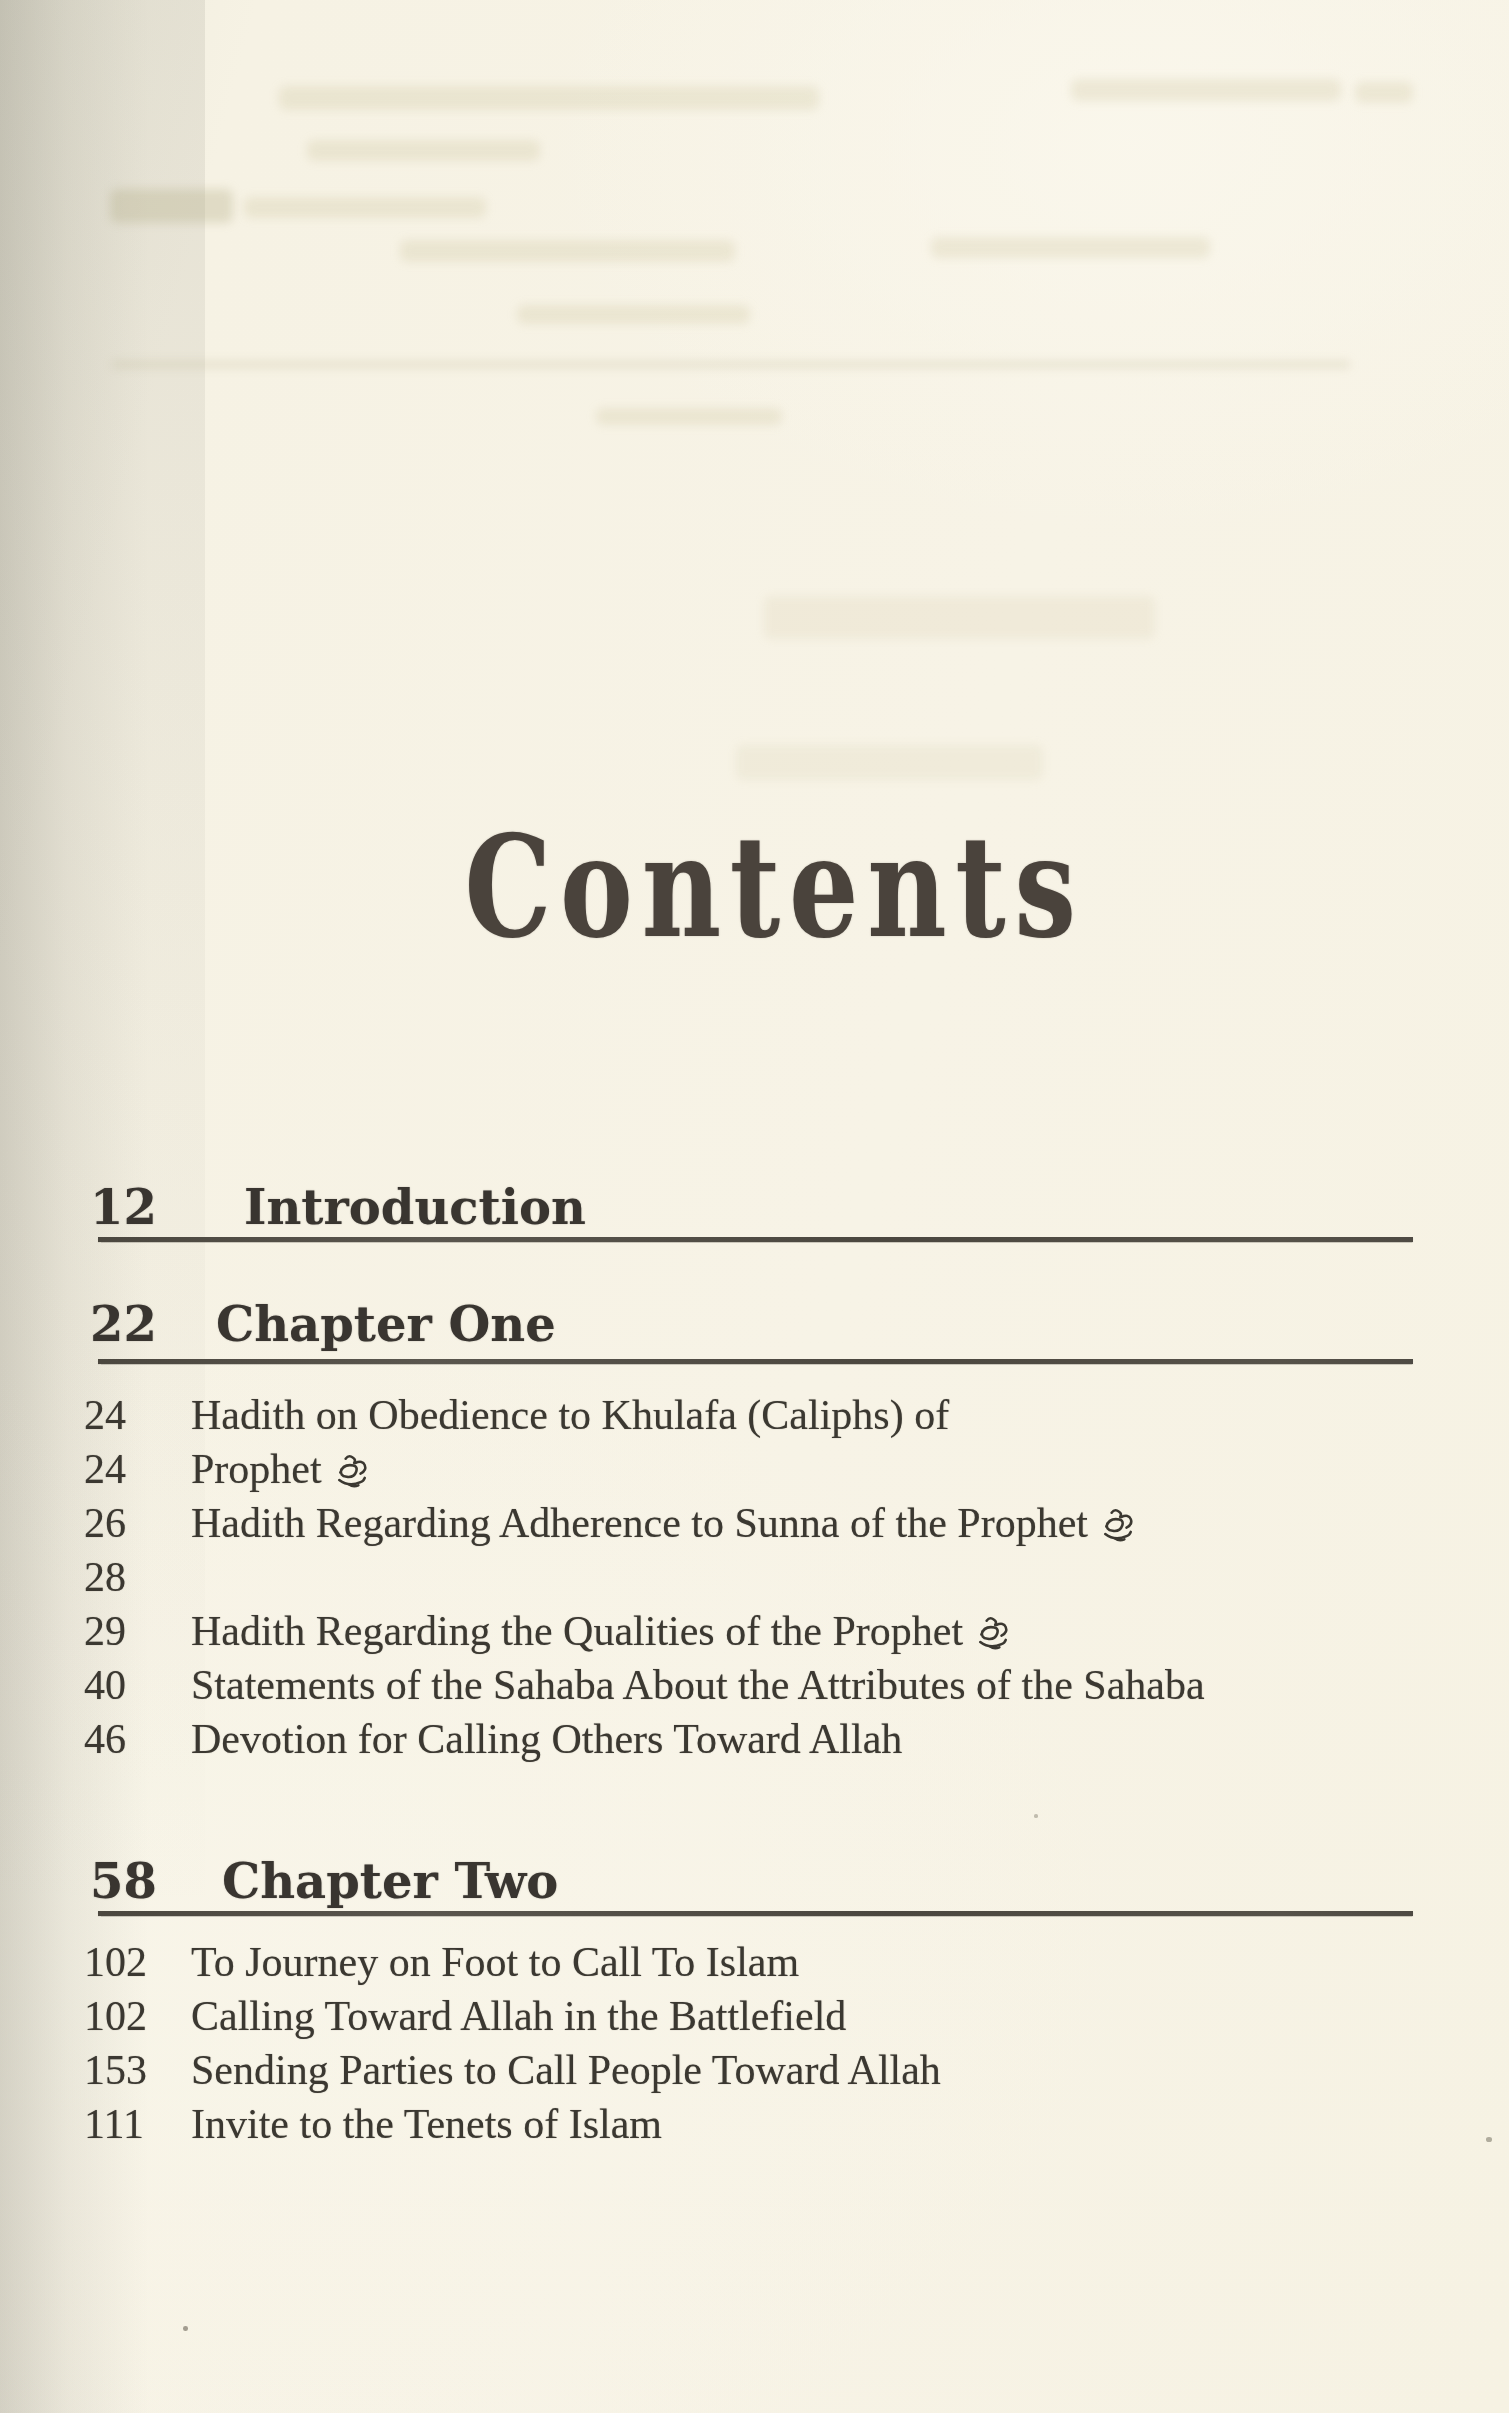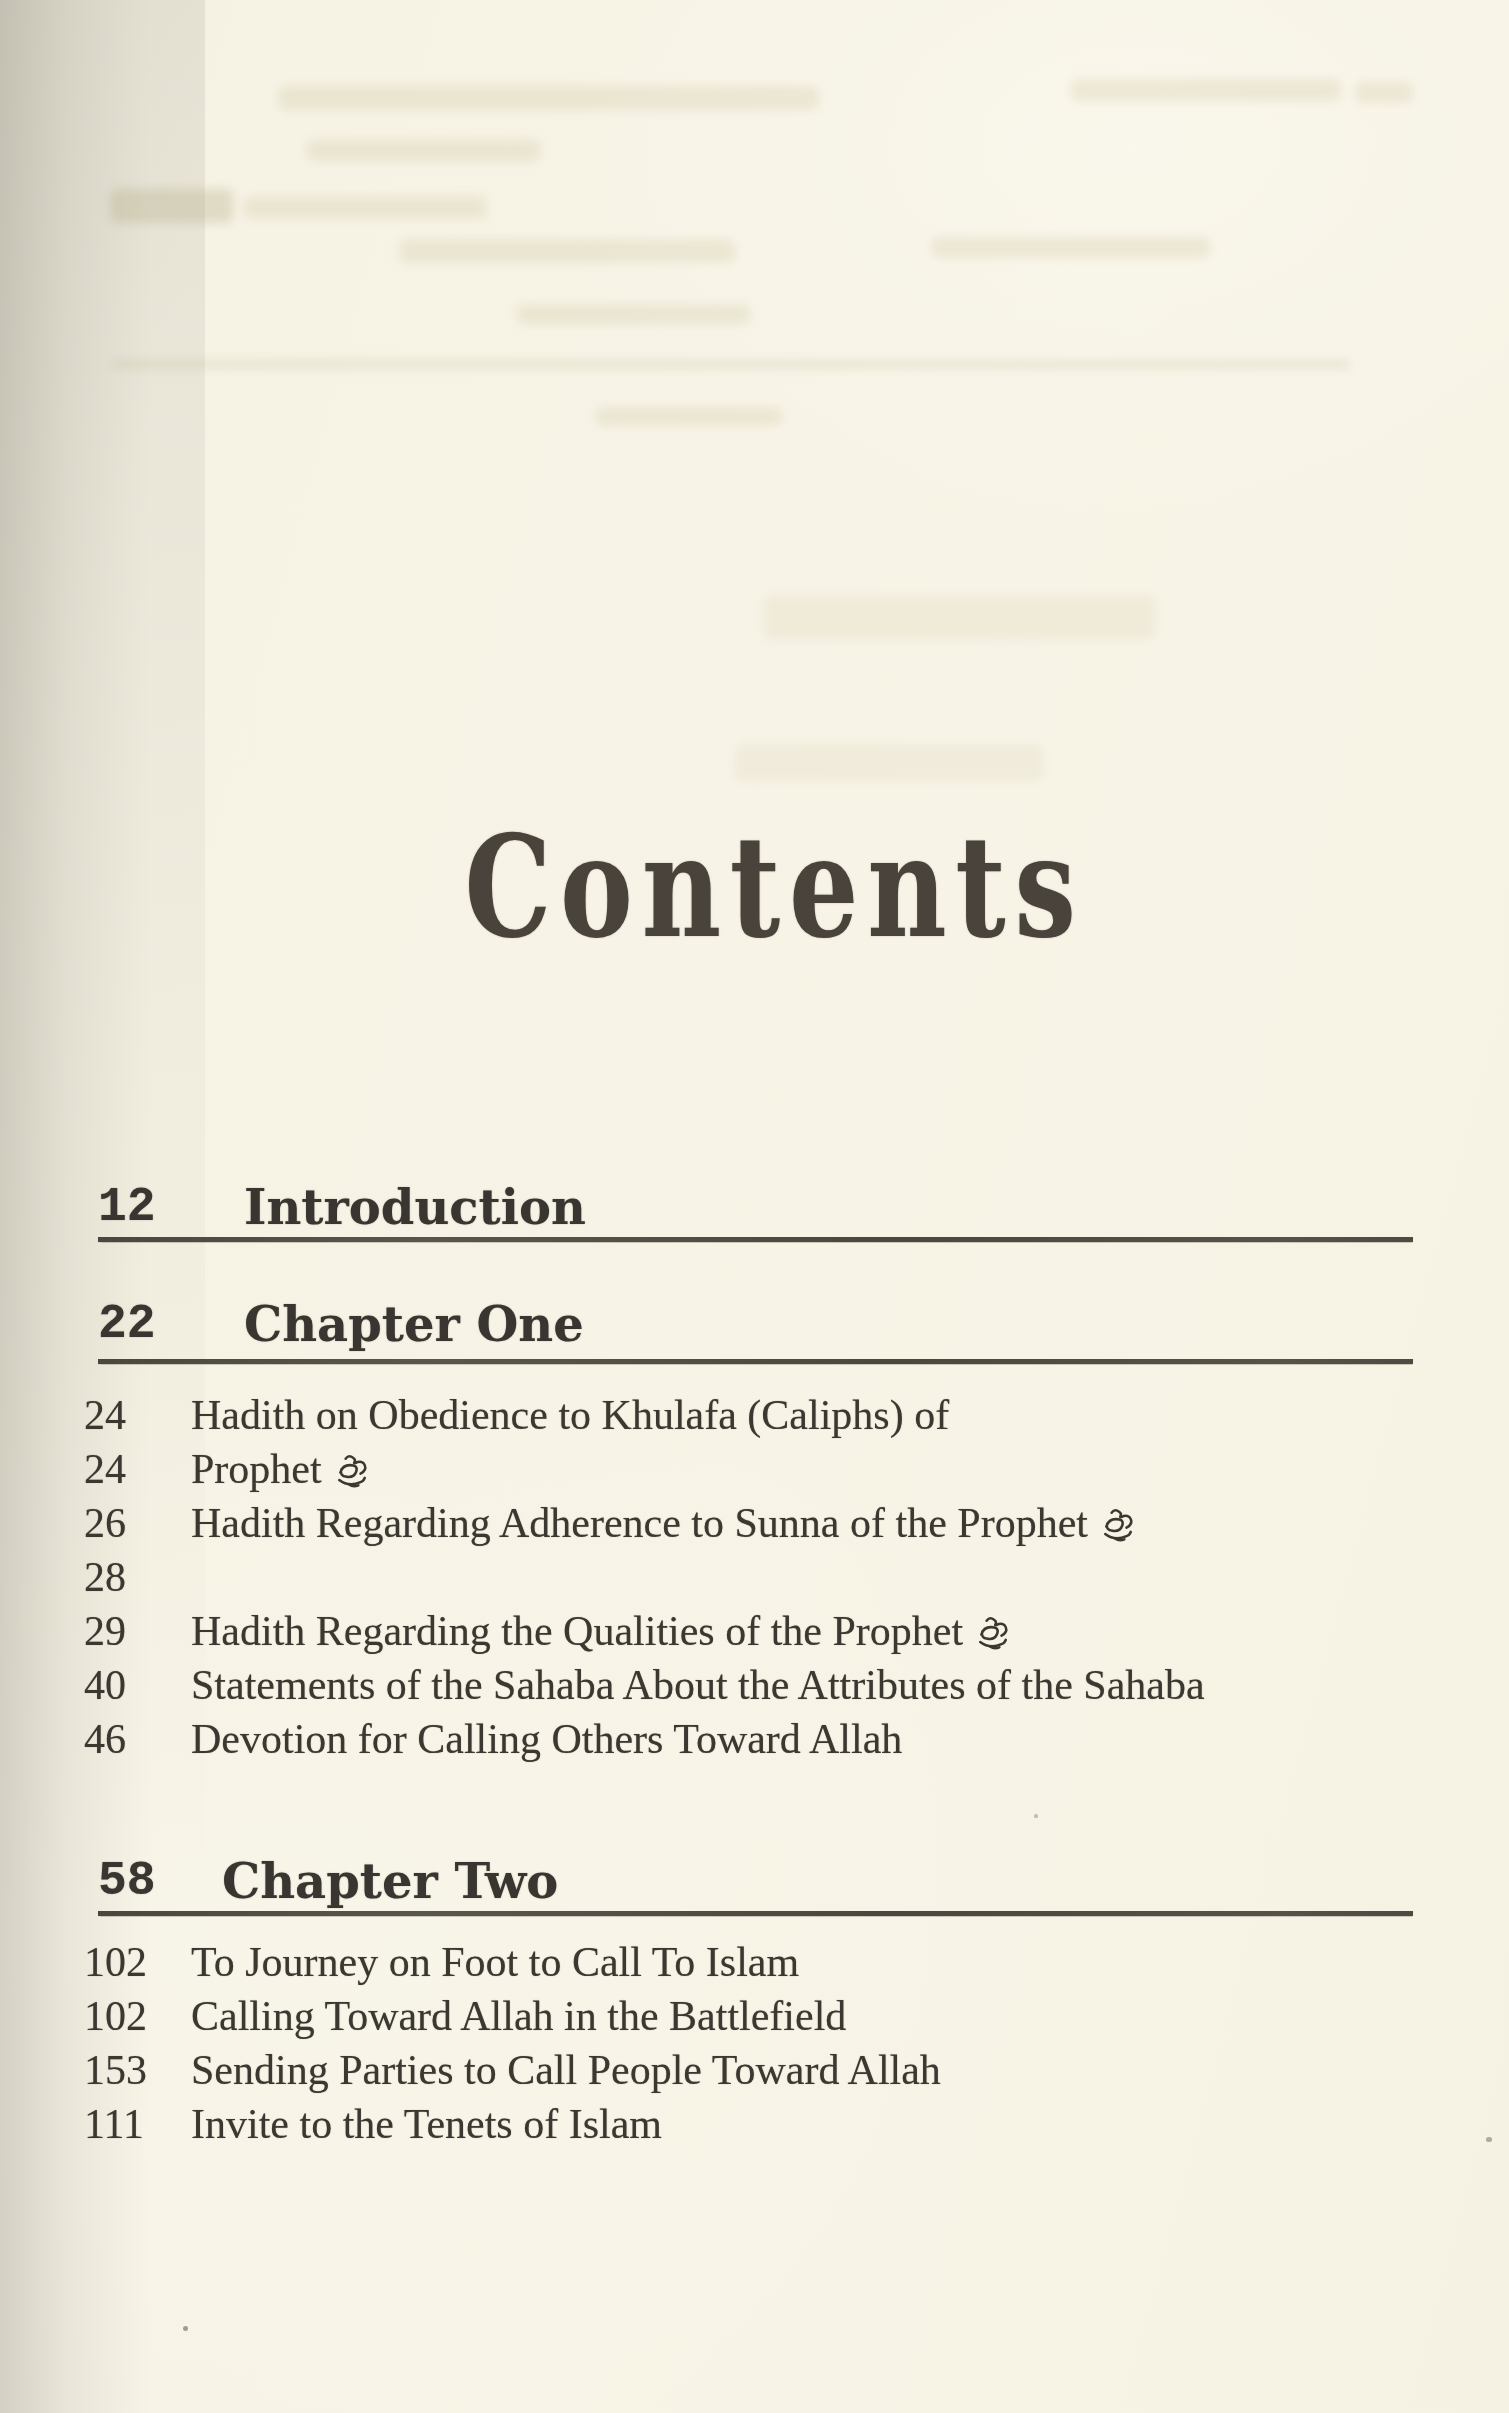--- a/index.html
+++ b/index.html
@@ -45,24 +45,24 @@
     font-size:140px;line-height:140px;color:#4a433c;
     text-shadow:0 0 1.9px rgba(74,67,60,.35);
   }
   .title .tspan{display:inline-block;letter-spacing:.08em;transform:scaleX(.78);transform-origin:center;}
   
   .sec .head{
     position:absolute;left:0;width:1509px;line-height:48px;
     font-family:"DejaVu Serif", serif;font-weight:bold;font-size:48px;color:#393530;
     text-shadow:0 0 1.4px rgba(57,53,48,.4);white-space:nowrap;
   }
-  .sec .head .num{position:absolute;left:98px;font-family:Liberation Mono, monospace;}
+  .sec .head .num{position:absolute;left:90px;}
   .sec .head .label{position:absolute;}
   .sec-0 .head{top:1183px;} .sec-0 .head .label{left:244px;text-align:right;}
-  .sec-1 .head{top:1300px;} .sec-1 .head .label{left:216px;margin-left:28px;}
+  .sec-1 .head{top:1300px;} .sec-1 .head .label{left:216px;}
   .sec-2 .head{top:1857px;} .sec-2 .head .label{left:222px;}
   .rule{
     position:absolute;left:98px;width:1315px;height:4.7px;border:0;margin:0;
     background:linear-gradient(to right,#4b473f,#5a564e 25%,#4b473f 60%,#565249 90%,#4e4a43);
     box-shadow:0 0.9px 0.9px rgba(70,66,58,.25);
   }
   .sec-0 .rule{top:1237px;}
   .sec-1 .rule{top:1359px;}
   .sec-2 .rule{top:1911px;}
   .list{position:absolute;left:0;width:1509px;margin:0;padding:0;list-style:none;}

